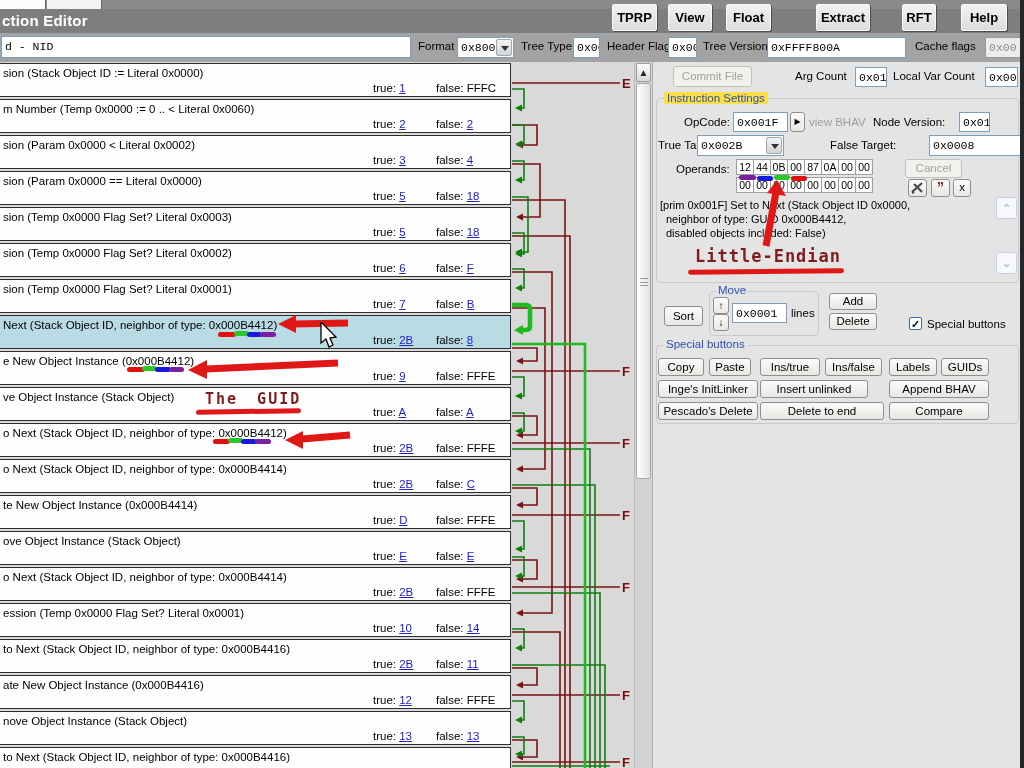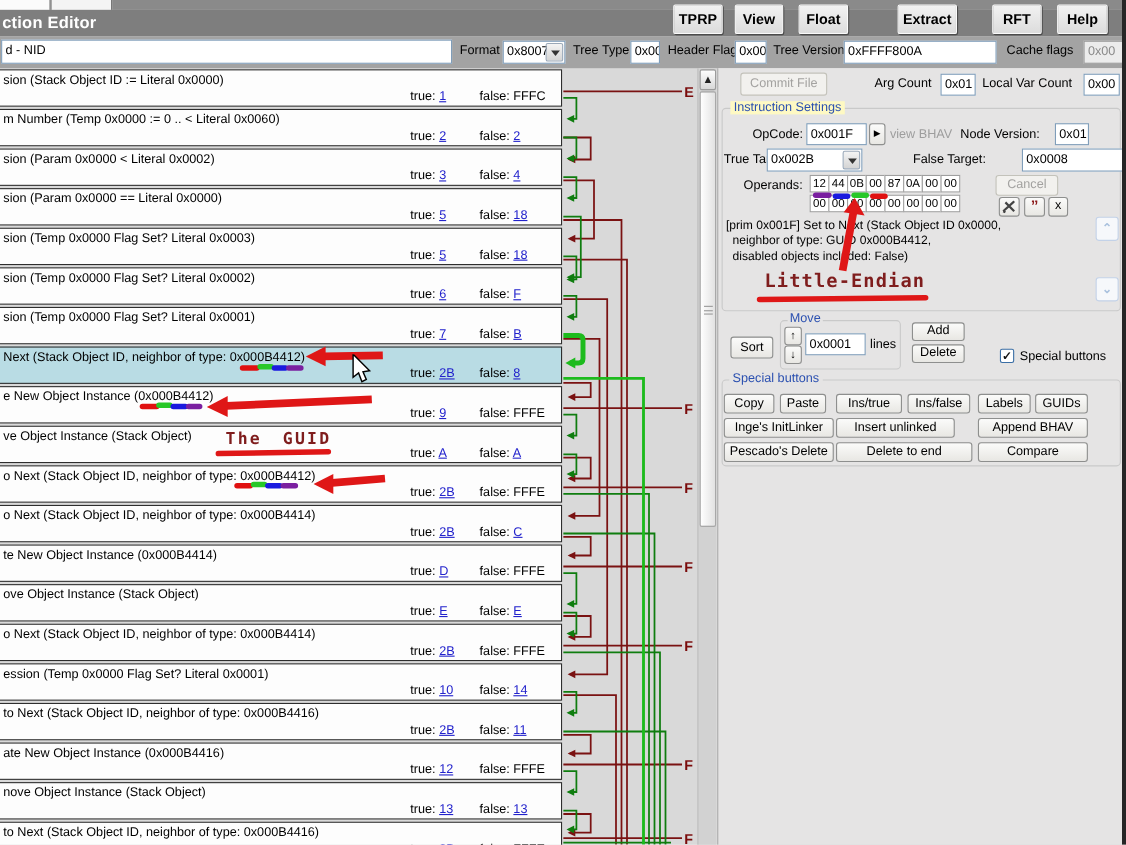--- a/index.html
+++ b/index.html
@@ -10,21 +10,21 @@
   .top-strip { position:absolute; left:0; top:0; width:1024px; height:9px; background:#8a8a8a; }
   .tab-a { position:absolute; left:0; top:0; width:46px; height:9px; background:#fbfbfb; border-right:1px solid #6a6a6a; }
   .tab-b { position:absolute; left:47px; top:0; width:55px; height:9px; background:#f4f4f4; border-right:1px solid #6a6a6a; }
   .titlebar { position:absolute; left:0; top:9px; width:1024px; height:24px; background:#7e7e7e; }
   .win-title { position:absolute; left:2px; top:12px; color:#fff; font-weight:bold; font-size:15px; letter-spacing:.2px; }
   .tb-btn { position:absolute; top:4px; height:27px; background:linear-gradient(#f2f2f2,#dcdcdc); border:1px solid #fafafa; box-shadow:1px 1px 0 #4c4c4c; border-radius:2px; font-weight:bold; font-size:13px; color:#000; text-align:center; line-height:25px; cursor:pointer; }
 
   
   .header-row { position:absolute; left:0; top:33px; width:1024px; height:29px; background:#a3a3a3; }
   .hdr-label { position:absolute; top:40px; font-size:11.5px; color:#000; white-space:nowrap; }
-  .xp-input { position:absolute; background:#fff; border:1px solid #7f9db9; font-size:11.5px; color:#000; padding:2px 3px; line-height:15px; white-space:nowrap; overflow:hidden; }
+  .xp-input { position:absolute; background:#fff; border:1px solid #7f9db9; font-size:11.5px; color:#000; padding:2px 3px; line-height:15px; white-space:nowrap; overflow:hidden;font-family:Liberation Mono, monospace; }
   .xp-input.gray { background:#ececec; color:#8a8a8a; border-color:#9a9a9a; }
   .combo-btn { position:absolute; right:1px; top:1px; bottom:1px; width:16px; background:linear-gradient(#f4f4f4,#d4d4d4); border:1px solid #9aa8b8; border-radius:2px; }
   .combo-btn:after { content:""; position:absolute; left:4px; top:6px; border:4px solid transparent; border-top:5px solid #333; }
 
   
   .row { position:absolute; left:-2px; width:513px; height:34px; background:#fdfdfd; border:1px solid #2e2e2e; }
   .row.hl { background:#b9dce4; }
   .row-text { position:absolute; left:4px; top:3px; font-size:11.5px; color:#000; white-space:nowrap; }
   .tf { position:absolute; top:18px; font-size:11.5px; color:#000; }
   .tf-true { left:374px; } .tf-false { left:437px; }
@@ -69,21 +69,21 @@
   <div class="top-strip">
     <div class="tab-a"></div>
     <div class="tab-b"></div>
   </div>
   <div class="titlebar"></div>
   <div class="win-title">ction Editor</div>
   <div class="tb-btn" style="left:612px;width:45px;">TPRP</div>
   <div class="tb-btn" style="left:668px;width:44px;">View</div>
   <div class="tb-btn" style="left:726px;width:45px;">Float</div>
   <div class="tb-btn" style="left:816px;width:54px;">Extract</div>
-  <div class="tb-btn" style="left:902px;width:45px;">RFT</div>
+  <div class="tb-btn" style="left:902px;width:34px;">RFT</div>
   <div class="tb-btn" style="left:961px;width:46px;">Help</div>
 
   <div class="header-row"></div>
   <div class="xp-input" style="left:1px;top:36px;width:410px;height:22px;">d - NID</div>
   <div class="hdr-label" style="left:418px;">Format</div>
   <div class="xp-input" style="left:457px;top:37px;width:57px;height:21px;">
     <span>0x8007</span>
     <span class="combo-btn"></span>
   </div>
   <div class="hdr-label" style="left:521px;">Tree Type</div>
@@ -292,21 +292,21 @@
   </div>
 
   <div class="panel"></div>
   <div class="xp-btn disabled" style="left:673px;top:66px;width:79px;height:21px;line-height:19px;">Commit File</div>
   <div class="p-label" style="left:795px;top:70px;">Arg Count</div>
   <div class="xp-input" style="left:855px;top:67px;width:32px;height:20px;">0x01</div>
   <div class="p-label" style="left:893px;top:70px;">Local Var Count</div>
   <div class="xp-input" style="left:985px;top:67px;width:33px;height:20px;">0x00</div>
 
   <div class="groupbox" style="left:656px;top:98px;width:363px;height:185px;"></div>
-  <div class="blue-label" style="left:664px;top:92px;background:#fef9c3;padding:0 3px;">Instruction Settings</div>
+  <div class="blue-label" style="left:664px;top:92px;background:#fde047;padding:0 3px;">Instruction Settings</div>
 
   <div class="p-label" style="left:684px;top:116px;">OpCode:</div>
   <div class="xp-input" style="left:733px;top:112px;width:55px;height:20px;">0x001F</div>
   <div class="xp-btn" style="left:790px;top:112px;width:15px;height:20px;font-size:8px;line-height:18px;">▶</div>
   <div class="p-label gray" style="left:809px;top:116px;">view BHAV</div>
   <div class="p-label" style="left:873px;top:116px;">Node Version:</div>
   <div class="xp-input" style="left:959px;top:112px;width:31px;height:20px;">0x01</div>
 
   <div class="p-label" style="left:658px;top:139px;">True Target:</div>
   <div class="xp-input" style="left:697px;top:135px;width:87px;height:21px;">

